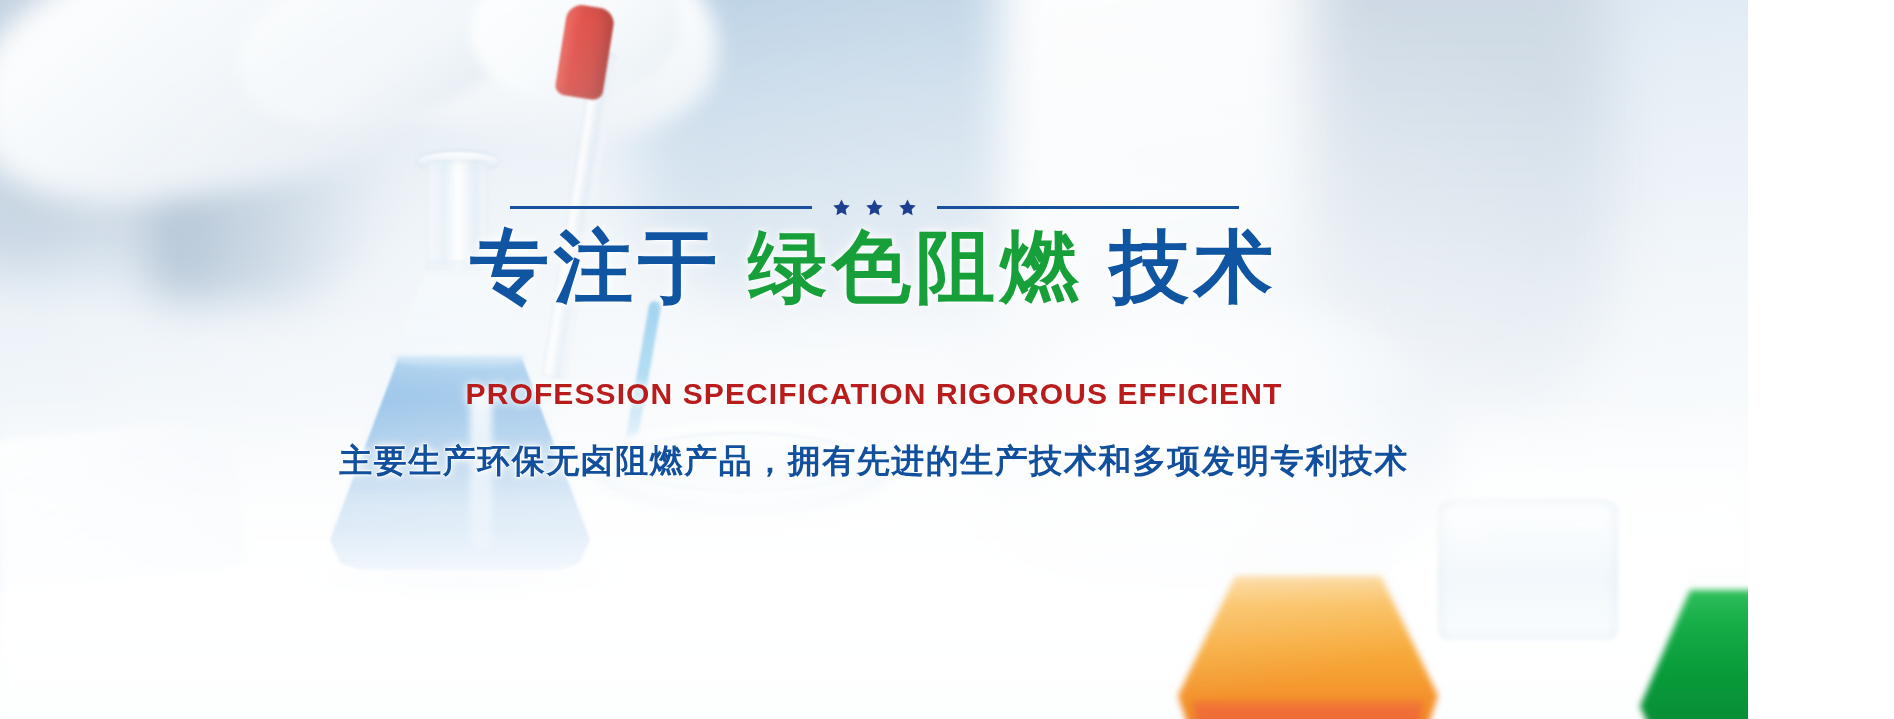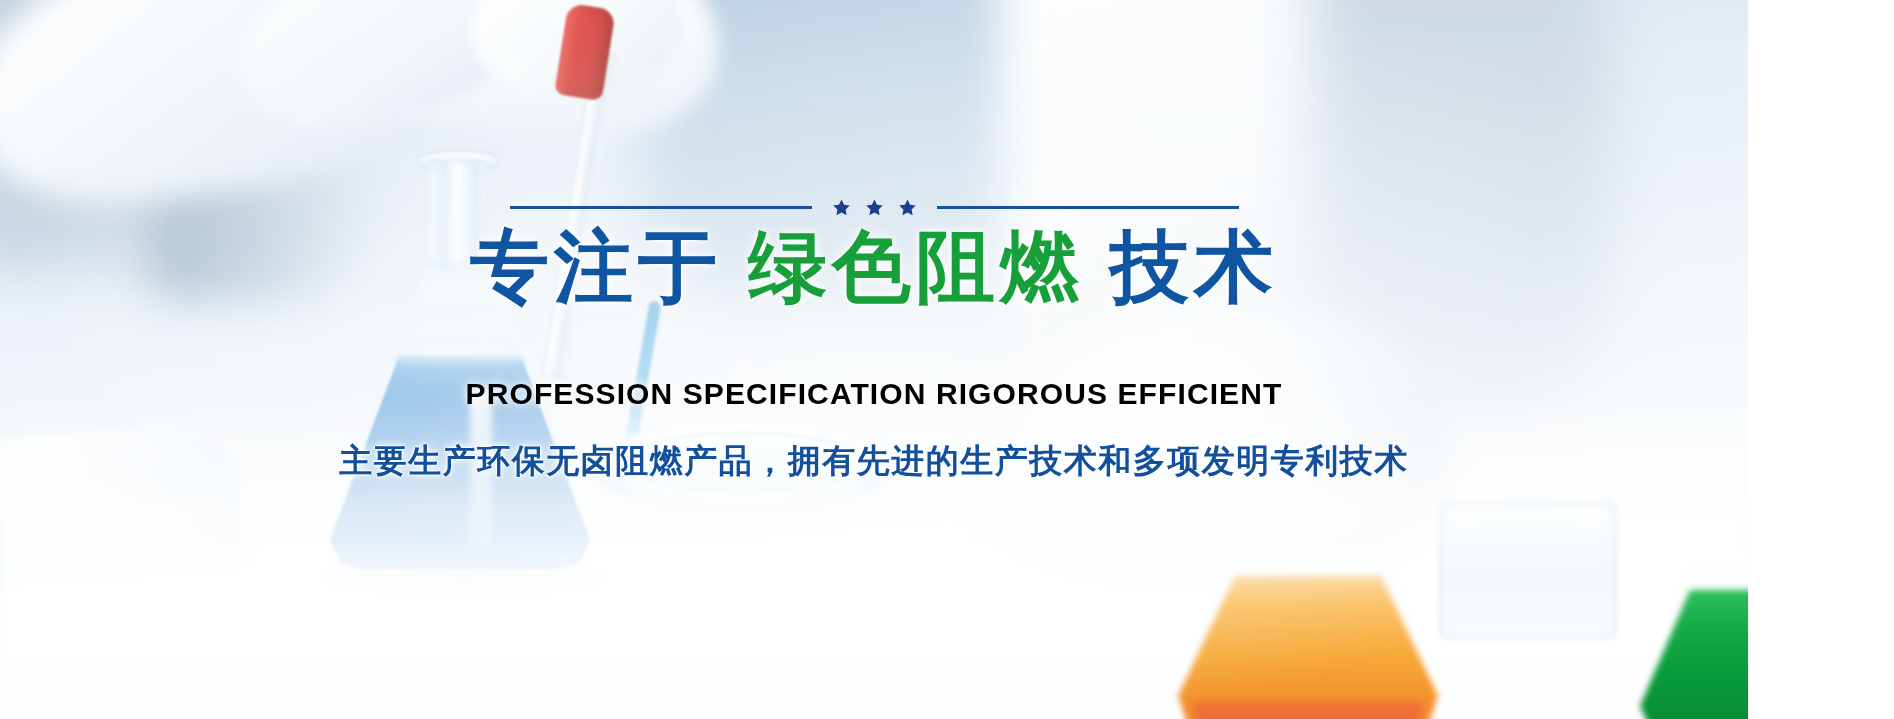--- a/index.html
+++ b/index.html
@@ -384,21 +384,21 @@
   }
   .hl-blue  { color: #0f55a2; }
   .hl-green { color: #17a03a; }
   .hl-gap   { display: inline-block; width: 26px; }
 
   .subtitle-en {
     margin-top: 14px;
     font-size: 30px;
     font-weight: 700;
     letter-spacing: 1.1px;
-    color: #000000;
+    color: #b91c1c;
     font-family: "Liberation Sans", "DejaVu Sans", sans-serif;
     white-space: nowrap;
     text-shadow: 0 0 7px rgba(255,255,255,.95), 0 0 13px rgba(255,255,255,.7);
   }
 
   .subtitle-cn {
     margin-top: 28px;
     font-size: 33px;
     font-weight: 700;
     letter-spacing: 1.5px;

